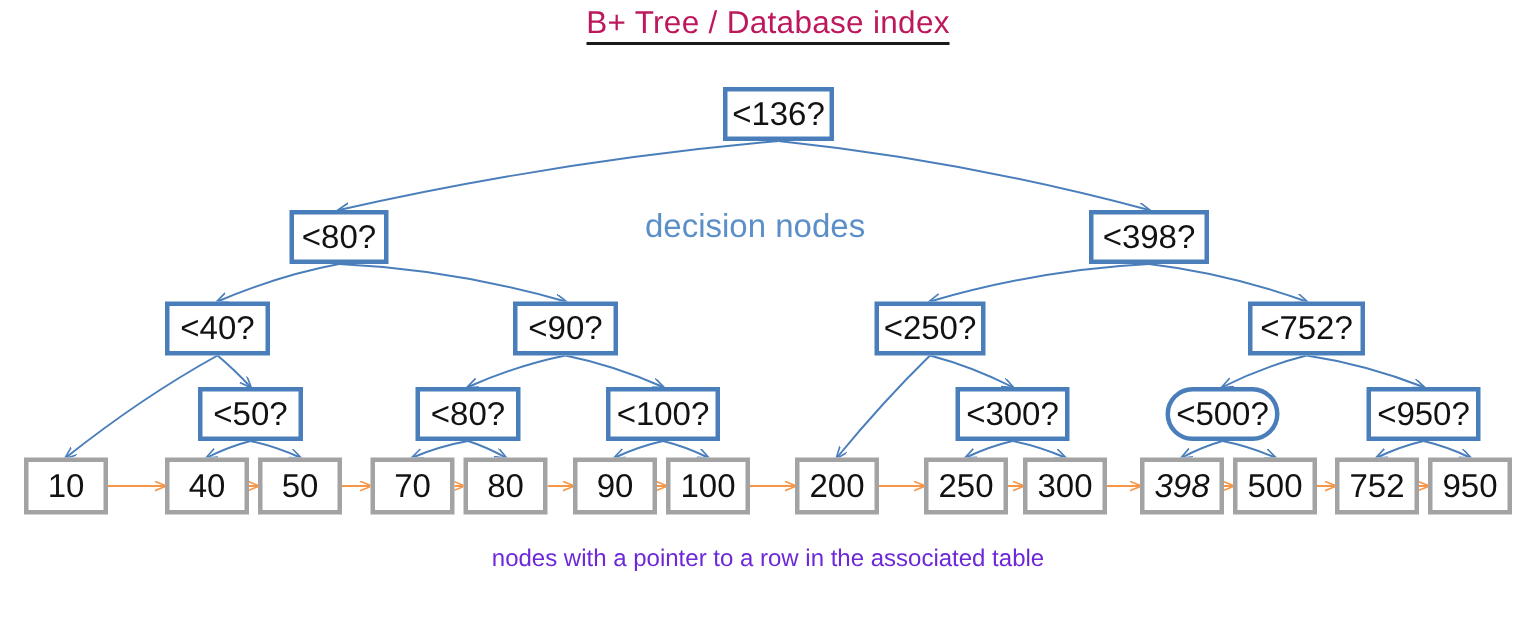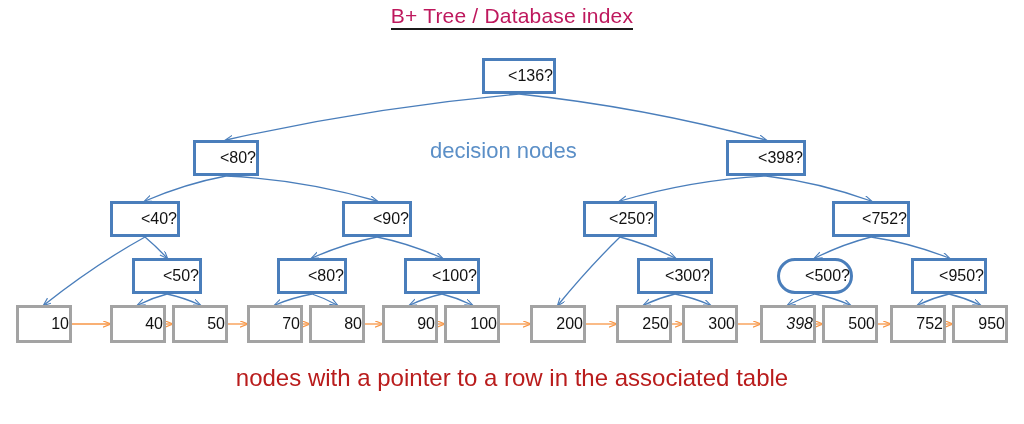--- a/index.html
+++ b/index.html
@@ -6,31 +6,31 @@
   body{width:1024px;height:424px;font-family:"Liberation Sans",sans-serif;overflow:hidden;}
   #stage{position:relative;width:1024px;height:424px;}
   #wires{position:absolute;left:0;top:0;width:1024px;height:424px;}
   .title{
     position:absolute;left:0;top:4px;width:1024px;text-align:center;
     font-size:21px;color:#be185d;letter-spacing:.2px;
   }
   .title span{border-bottom:2px solid #1a1a1a;padding-bottom:1px;}
   .node{
     position:absolute;box-sizing:border-box;display:flex;
-    align-items:center;justify-content:flex-end;background:#ffffff;
-    font-size:16px;color:#121212;white-space:nowrap;
+    align-items:center;justify-content:center;background:#ffffff;
+    font-size:22px;color:#121212;white-space:nowrap;
   }
   .node.decision{border:3px solid #4A7EBB;}
   .node.leaf{border:3px solid #a3a3a3;}
   .caption-blue{
     position:absolute;color:#5B8FC7;font-size:22px;white-space:nowrap;
   }
   .caption-orange{
     position:absolute;left:0;width:1024px;text-align:center;
-    color:#b91c1c;font-size:24px;white-space:nowrap;
+    color:#6d28d9;font-size:16px;white-space:nowrap;
   }
 </style>
 </head>
 <body>
 
 <div id="stage">
 
   <div class="title">
     <span>B+ Tree / Database index</span>
   </div>

